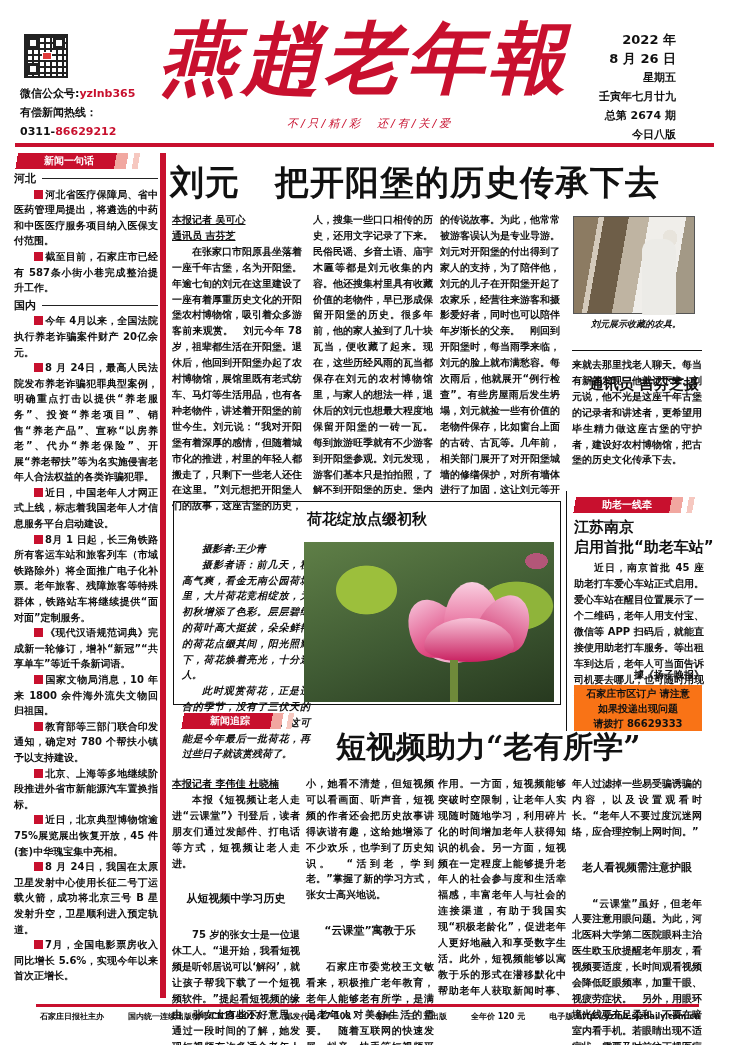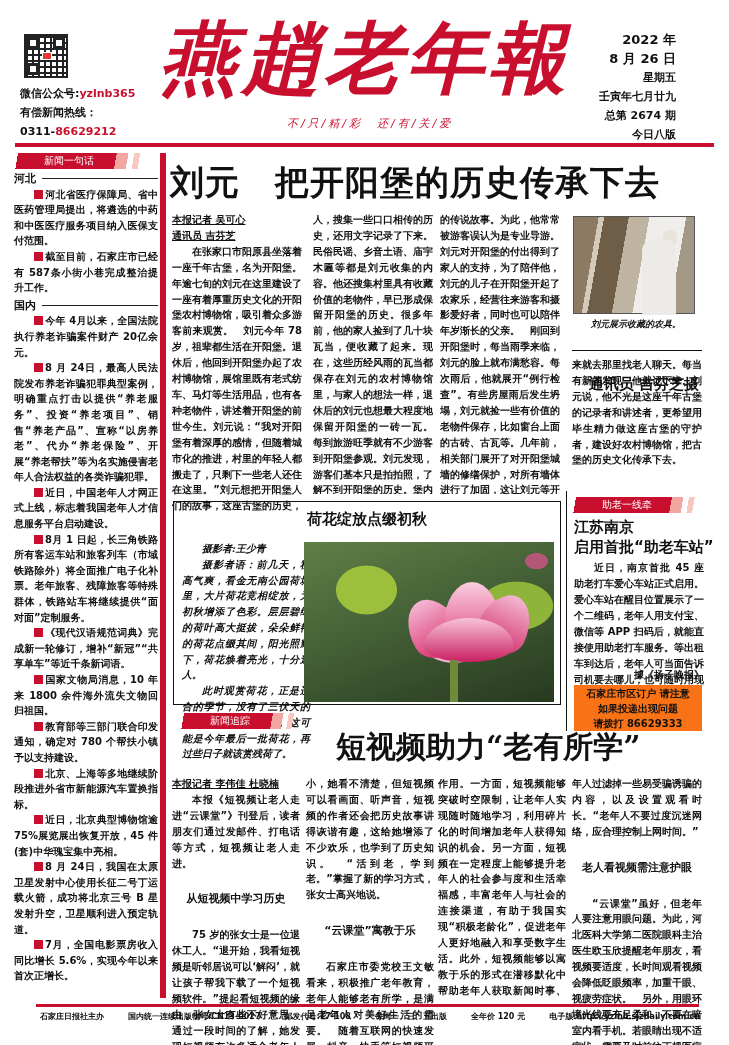--- a/index.html
+++ b/index.html
@@ -27,21 +27,21 @@
     font-family: "DejaVu Serif", serif; font-size: 78px; font-weight: bold;
     color: #c8102e; letter-spacing: 4px; text-align: center; line-height: 95px;
     font-style: italic;
   }
   .slogan { left: 220px; top: 116px; width: 300px; text-align: center; font-size: 11px; color: #c8102e; font-style: italic; letter-spacing: 3px; }
   .date-block { right: 53px; top: 30px; width: 140px; text-align: right; font-size: 11px; font-weight: bold; line-height: 19px; }
   .date-block .big { font-size: 13px; }
   .mast-rule { left: 15px; top: 143px; width: 699px; height: 4px; background: #c8102e; }
 
   
-  .banner { height: 16px; background: linear-gradient(100deg, transparent 0 4px, #c8102e 4px 70%, #f1a7a0 70% 78%, transparent 78% 82%, #f6c8c0 82% 86%, transparent 86%); color: #fff; font-size: 10px; font-weight: normal; padding-left: 30px; line-height: 16px; }
+  .banner { height: 16px; background: linear-gradient(100deg, transparent 0 4px, #c8102e 4px 70%, #f1a7a0 70% 78%, transparent 78% 82%, #f6c8c0 82% 86%, transparent 86%); color: #fff; font-size: 10px; font-weight: bold; padding-left: 30px; line-height: 16px; }
 
   
   .left-col { left: 14px; top: 153px; width: 144px; font-size: 10px; font-weight: bold; line-height: 15.6px; }
   .left-col .region { display:flex; align-items:center; font-size: 11px; margin-top: 2px; }
   .left-col .region::after { content:""; flex:1; height:1px; background:#222; margin-left:6px; }
   .left-col .item { text-indent: 2em; text-align: justify; }
   .left-col .item .sq { display:inline-block; width:9px; height:9px; background:#c8102e; margin-right:2px; vertical-align:-1px; text-indent:0;}
   .vrule { left: 160px; top: 153px; width: 6px; height: 845px; background: #c8102e; }
 
   

